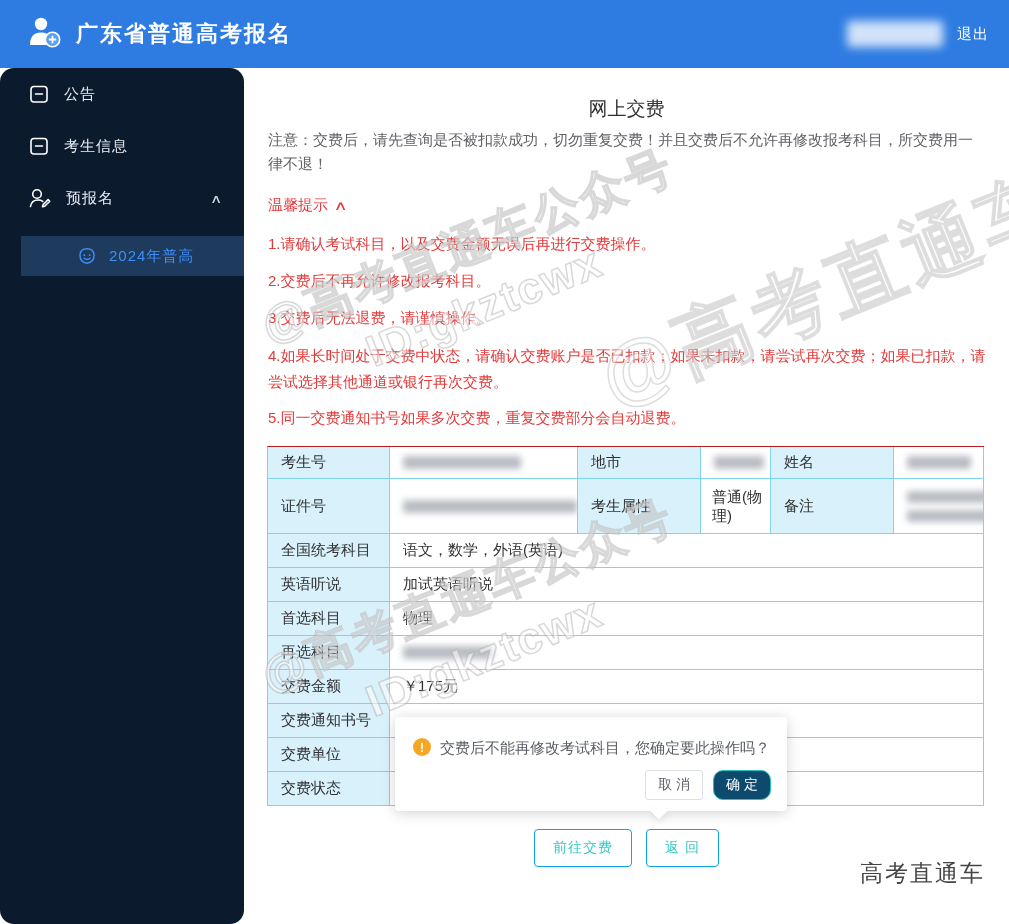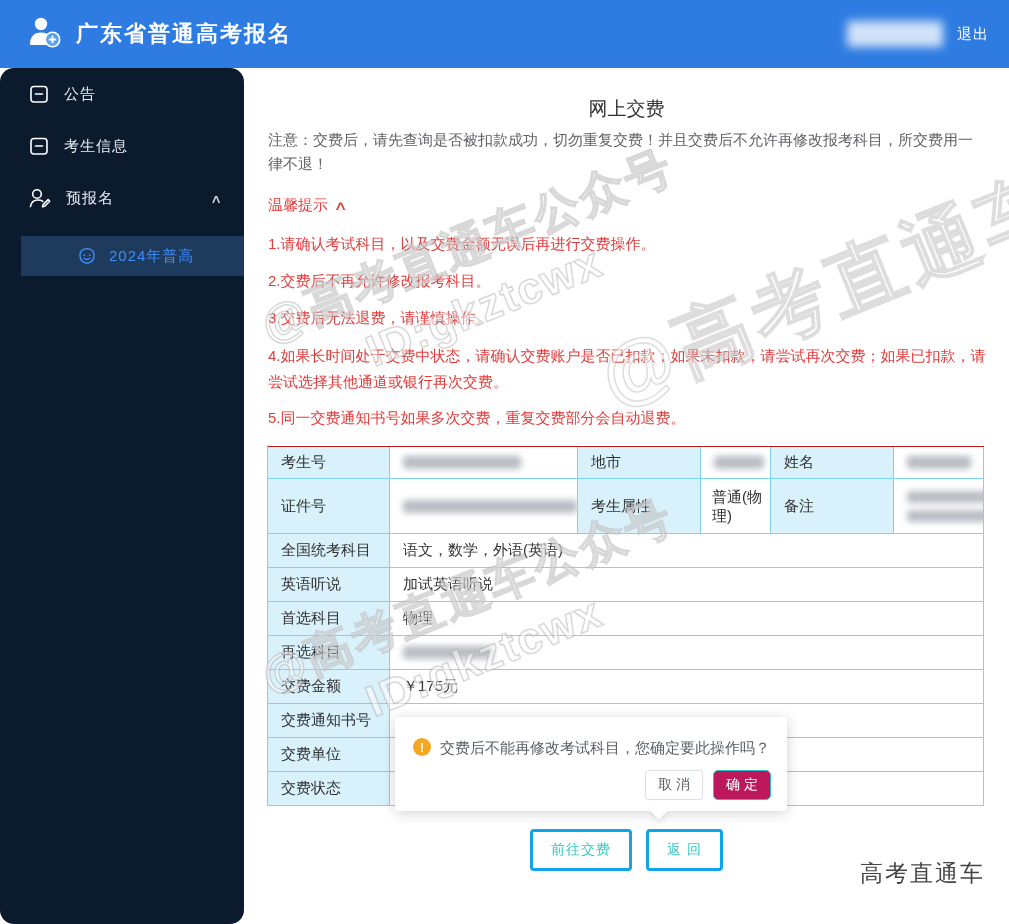--- a/index.html
+++ b/index.html
@@ -57,27 +57,27 @@
   #wm-c .l1 { font-size:76px; letter-spacing:6px; }
 
   
   .dialog { position:absolute; left:395px; top:717px; width:392px; height:94px; background:#fff; border-radius:4px;
             box-shadow:0 2px 14px rgba(0,0,0,0.18); z-index:20; padding:21px 16px 0 18px; }
   .dialog-msg { display:flex; align-items:flex-start; font-size:15px; color:#5a5e66; line-height:19px; }
   .warn-icon { width:18px; height:18px; border-radius:50%; background:#f5a623; color:#fff; font-weight:bold; font-size:13px;
                display:flex; align-items:center; justify-content:center; margin-right:9px; flex:none; }
   .dialog-btns { display:flex; justify-content:flex-end; gap:10px; margin-top:13px; }
   .btn-cancel { background:#fff; border:1px solid #dcdfe6; color:#606266; font-size:14px; padding:5px 12px; border-radius:3px; cursor:pointer; font-family:inherit; }
-  .btn-confirm { background:#be185d; border:1px solid #2bbfbd; color:#fff; font-size:14px; padding:5px 12px; border-radius:5px; cursor:pointer; font-family:inherit; }
+  .btn-confirm { background:#0c4a6e; border:1px solid #2bbfbd; color:#fff; font-size:14px; padding:5px 12px; border-radius:10px; cursor:pointer; font-family:inherit; }
   .dialog-arrow { position:absolute; left:258px; bottom:-6px; width:12px; height:12px; background:#fff; transform:rotate(45deg);
                   box-shadow:3px 3px 7px rgba(0,0,0,0.08); }
 
   
   .actions { position:absolute; left:244px; width:765px; top:829px; display:flex; justify-content:center; gap:14px; z-index:6; }
-  .btn-outline { background:#fff; border:3px solid #0ea5e9; color:#35c8c4; font-size:14px; padding:9px 18px; border-radius:4px; cursor:pointer; letter-spacing:1px; font-family:inherit; }
+  .btn-outline { background:#fff; border:1px solid #0ea5e9; color:#35c8c4; font-size:14px; padding:9px 18px; border-radius:4px; cursor:pointer; letter-spacing:1px; font-family:inherit; }
 
   .brand { position:absolute; right:24px; top:858px; font-size:23px; color:#454545; letter-spacing:2px; z-index:6; }
 </style>
 </head>
 <body>
 
 <div id="page">
 
   <div class="header">
     <span class="logo-icon">

